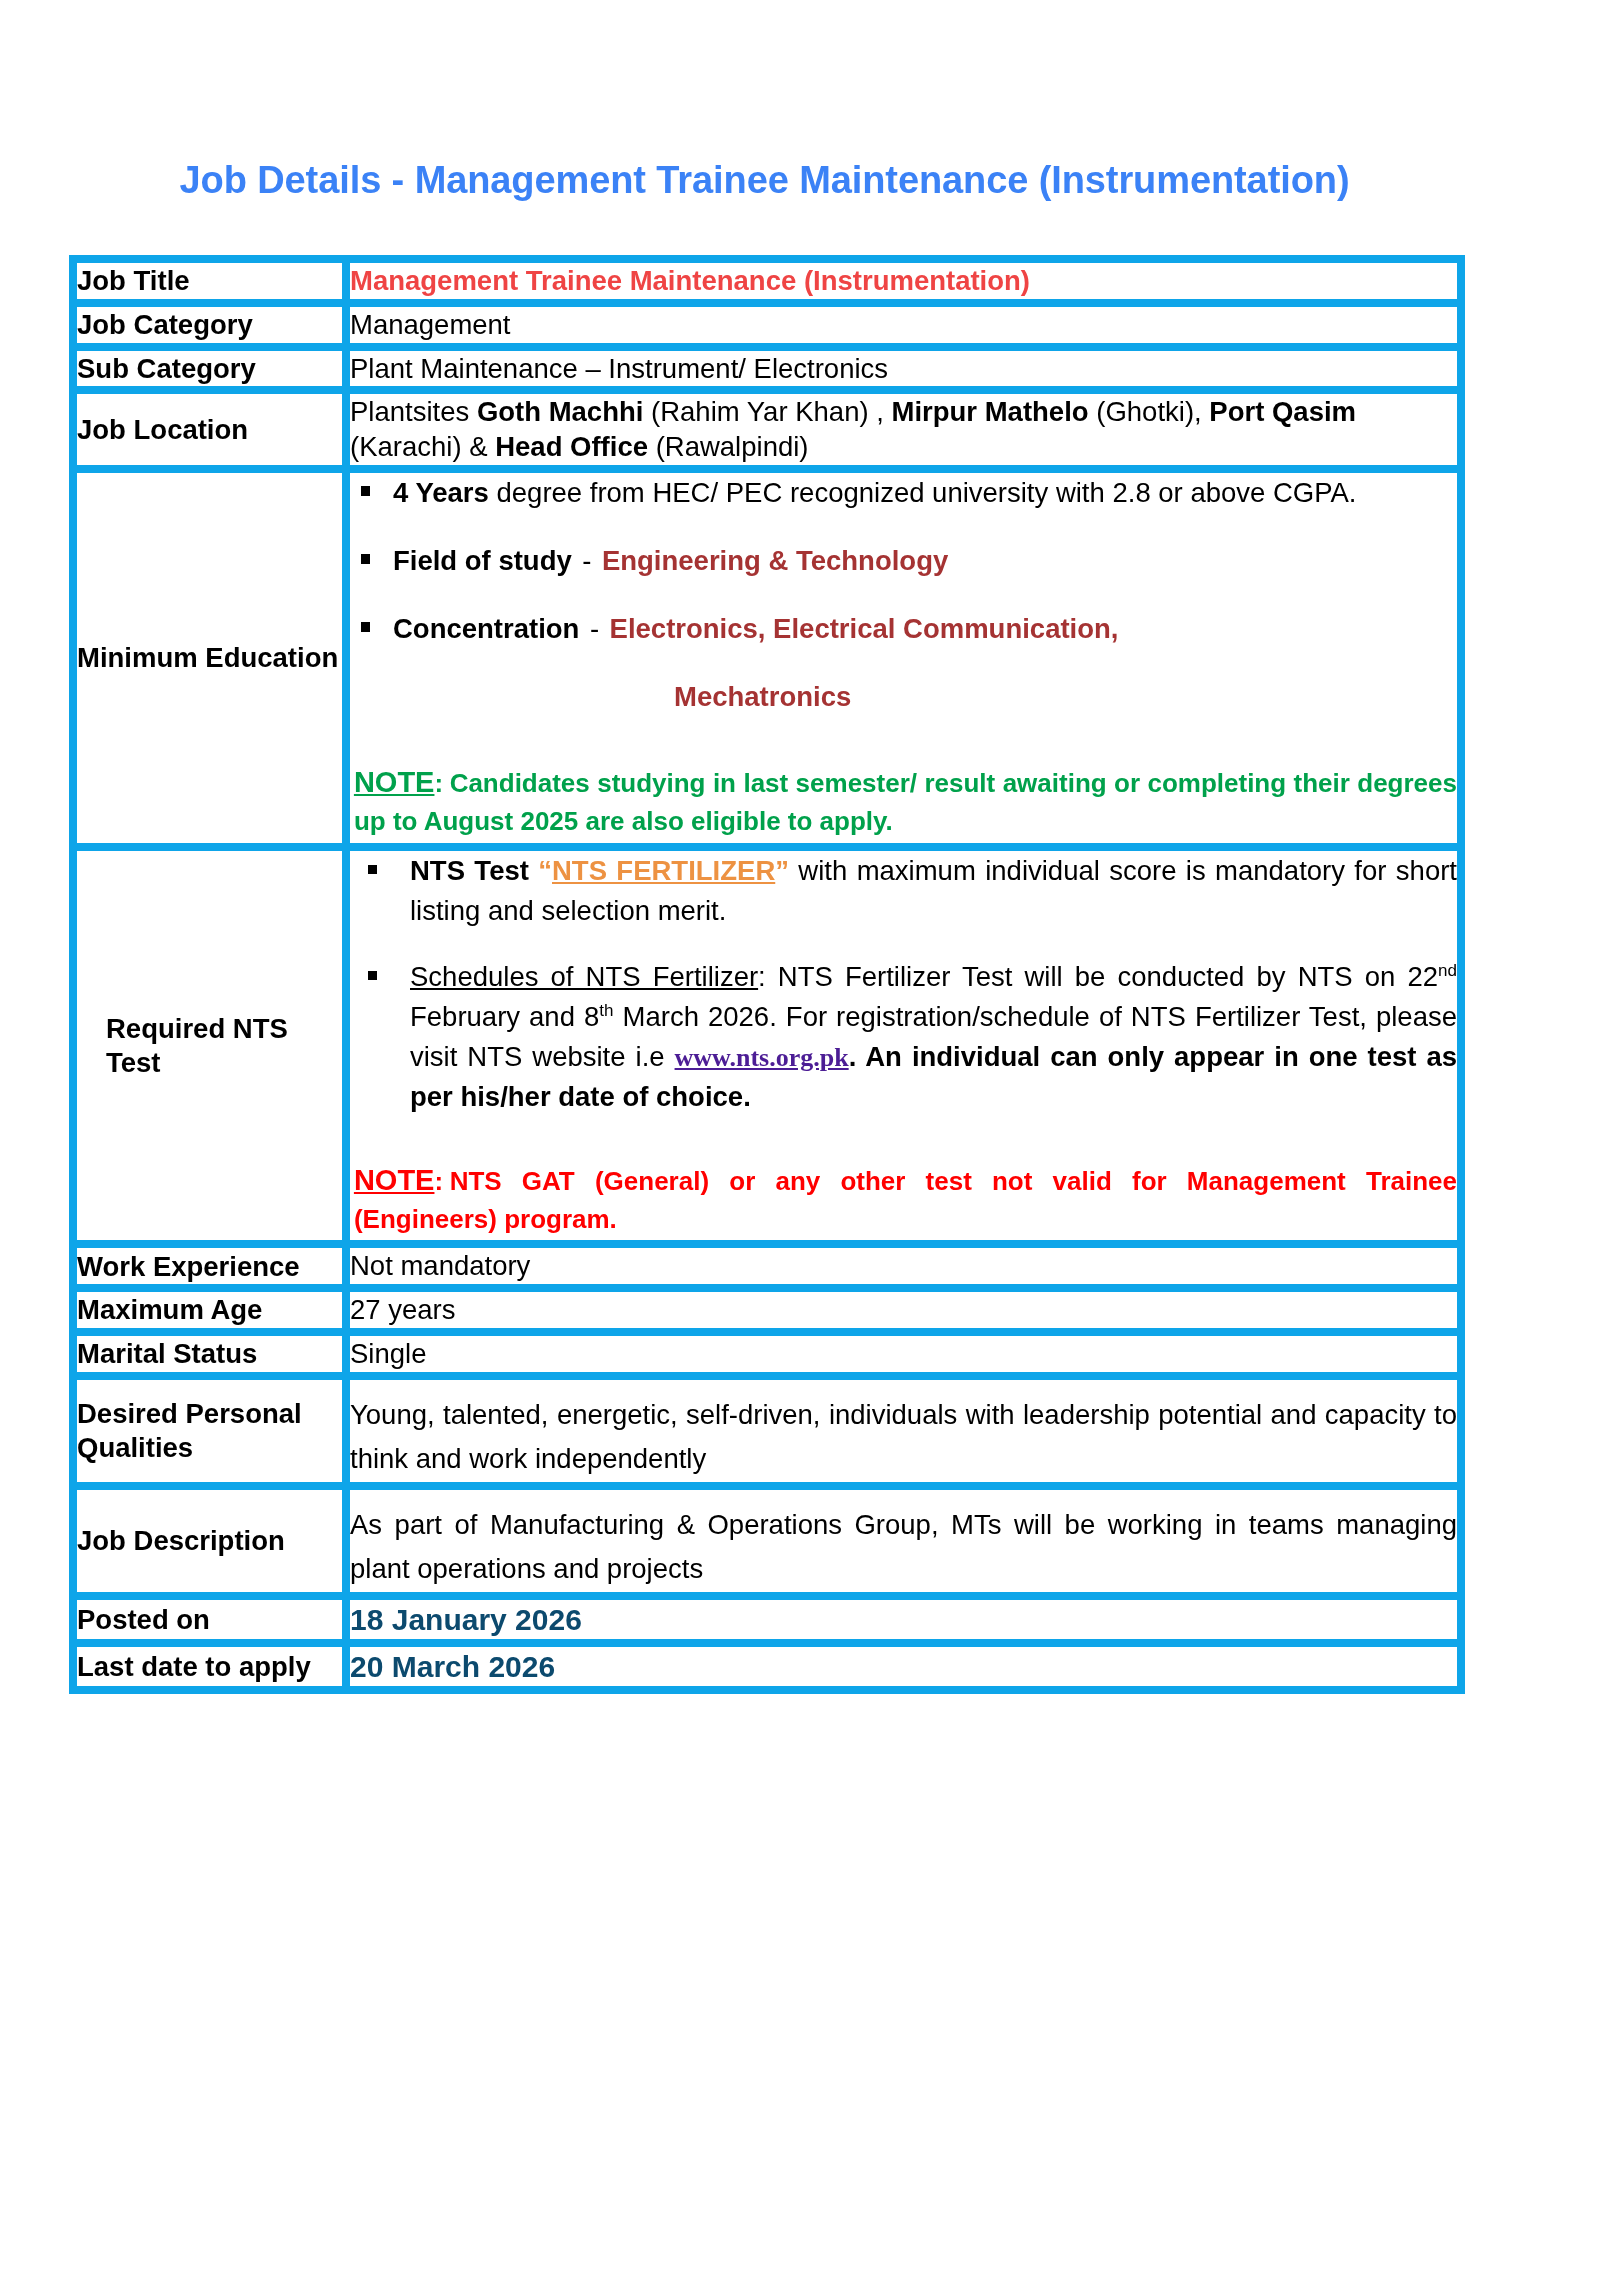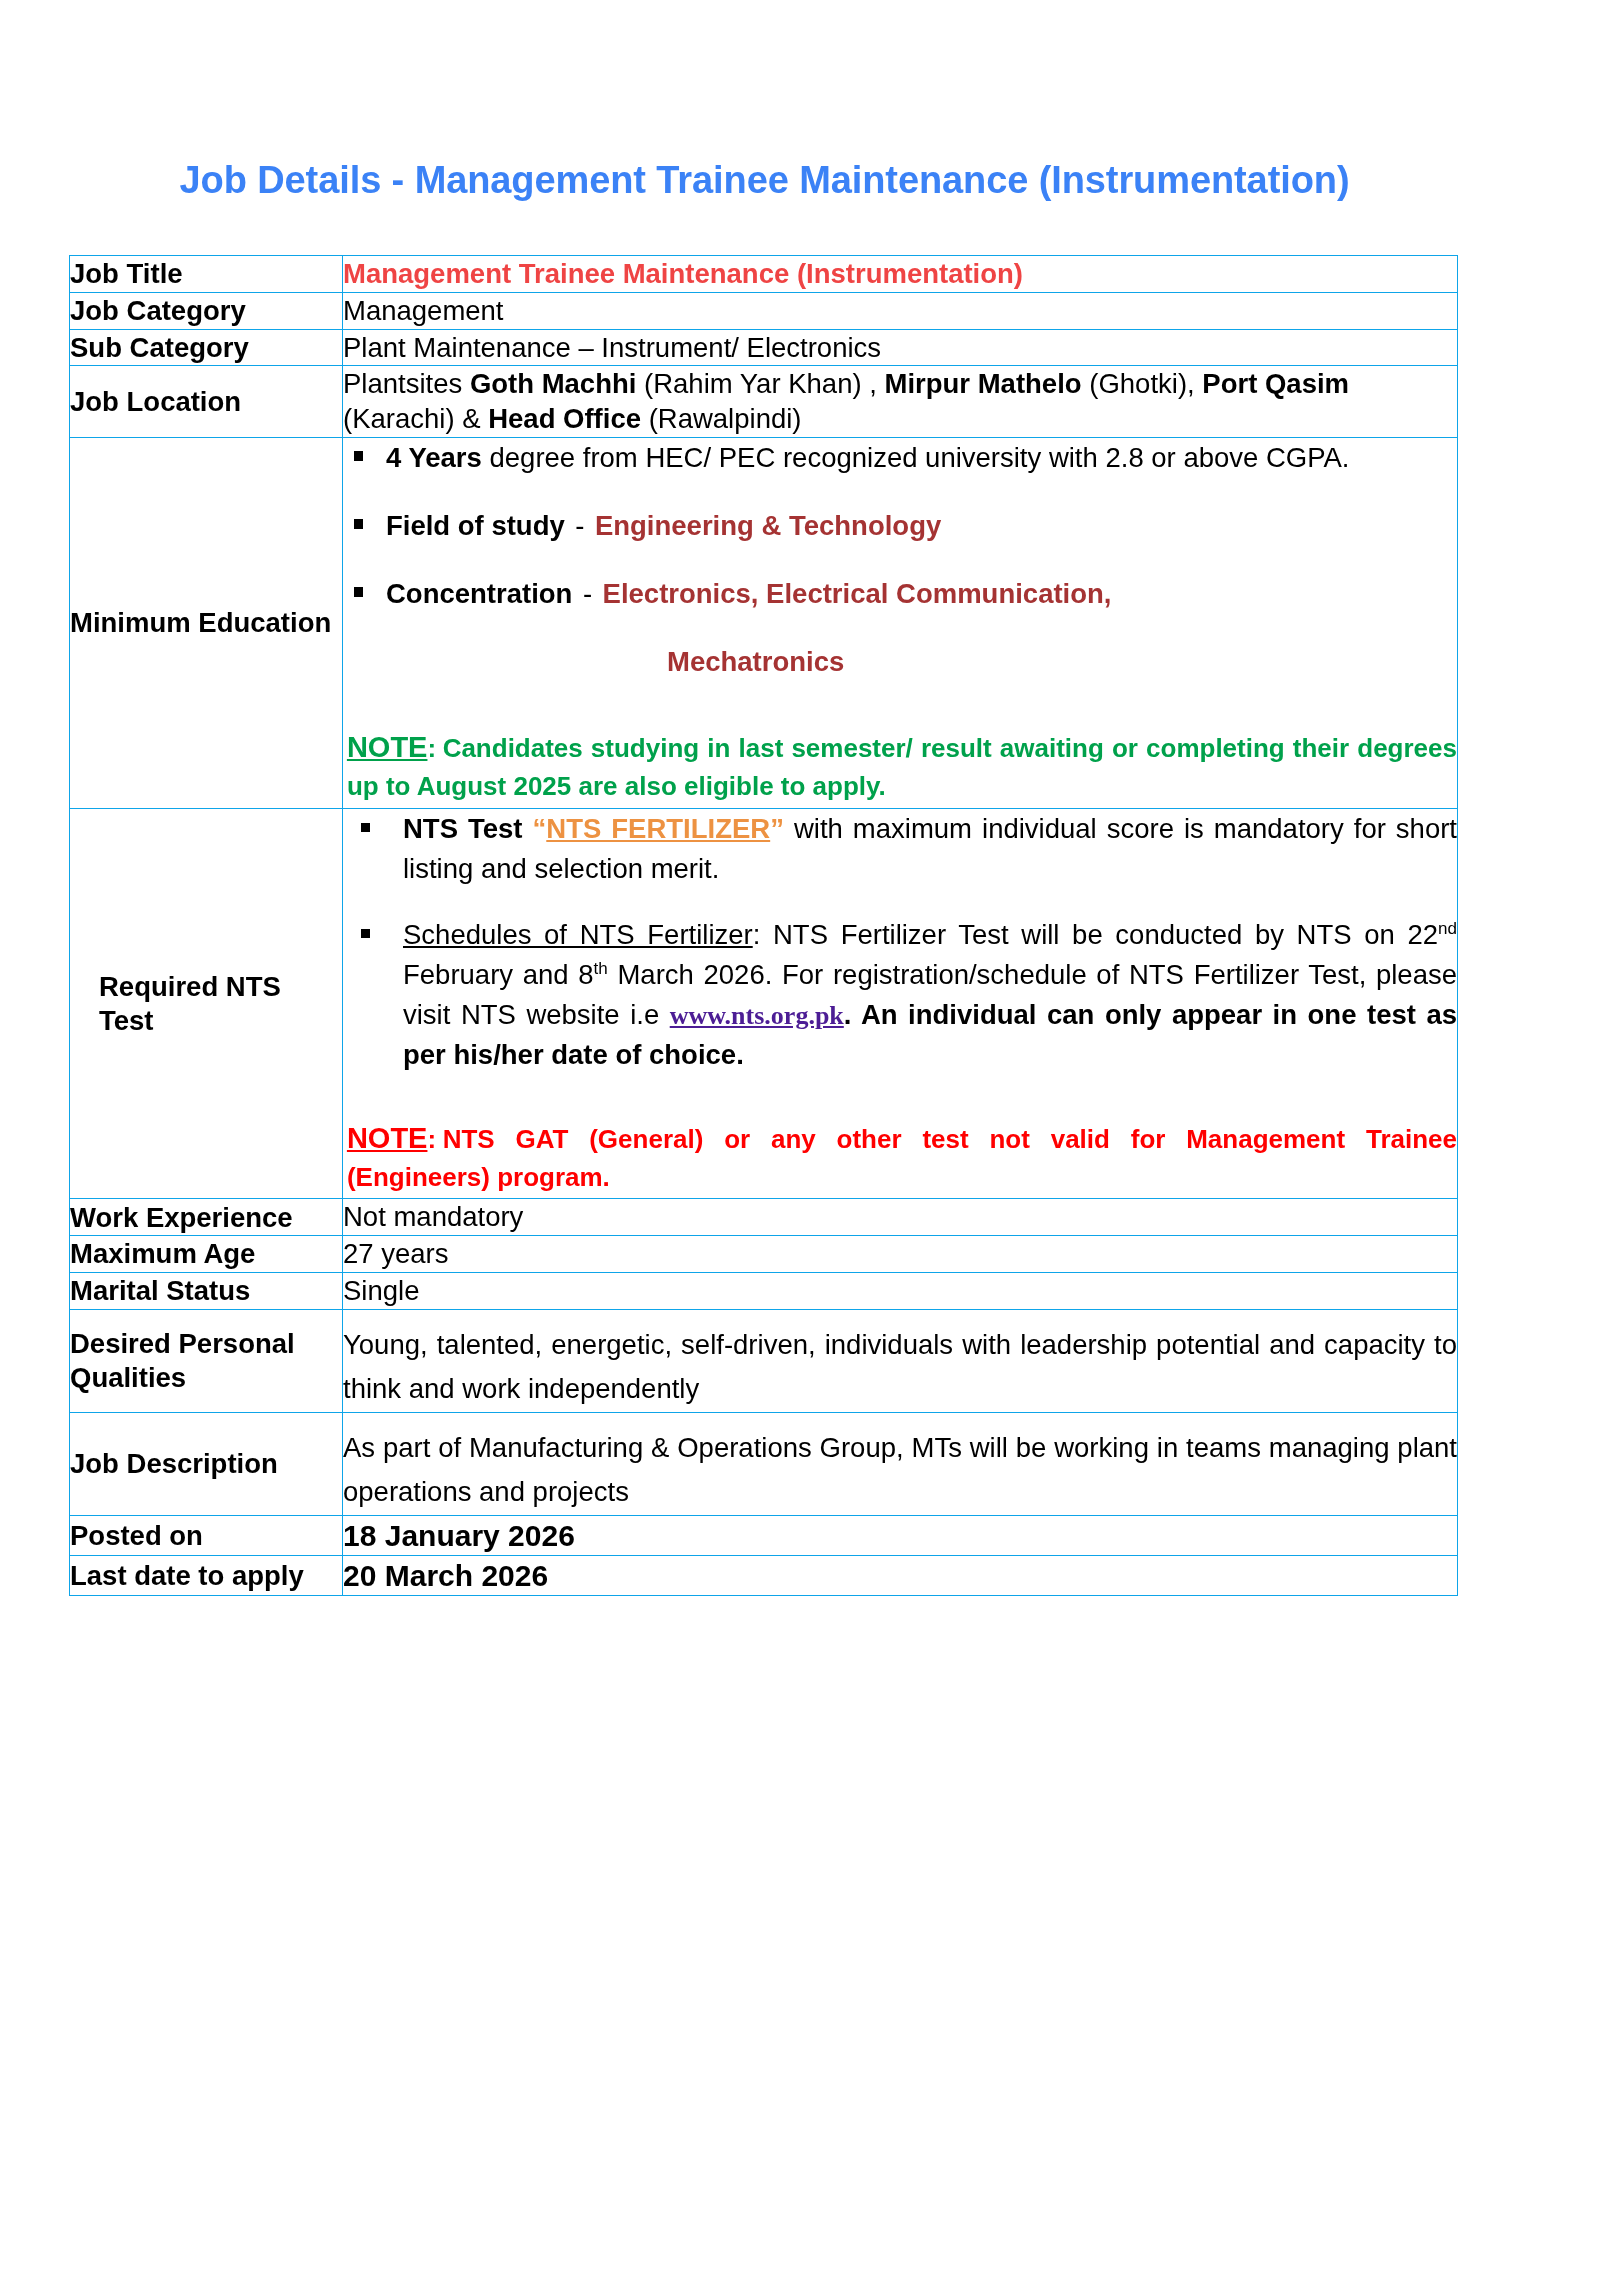--- a/index.html
+++ b/index.html
@@ -41,21 +41,21 @@
   table.job-table {
     position: absolute;
     left: 69px;
     top: 255px;
     width: 1388px;
     border-collapse: collapse;
     table-layout: fixed;
   }
 
   table.job-table td {
-    border: 1px solid #0ea5e9;
+    border: 8px solid #0ea5e9;
     vertical-align: middle;
     padding: 0;
   }
 
   col.label-col { width: 273px; }
   col.value-col { width: 1115px; }
 
   td.label {
     padding: 9.2px 0 9.2px 15.7px;
     font-size: 27.5px;
@@ -187,21 +187,21 @@
   }
   .note-red .note-body { padding-left: 6.5px; }
 
   .justify-para {
     text-align: justify;
     line-height: 1.62;
     font-size: 27.5px;
   }
 
   .date-val {
-    color: #000000;
+    color: #0c4a6e;
     font-weight: bold;
     font-size: 30px;
     margin-top: 48px;
   }
 </style>
 </head>
 <body>
 
 <div class="page">
 

